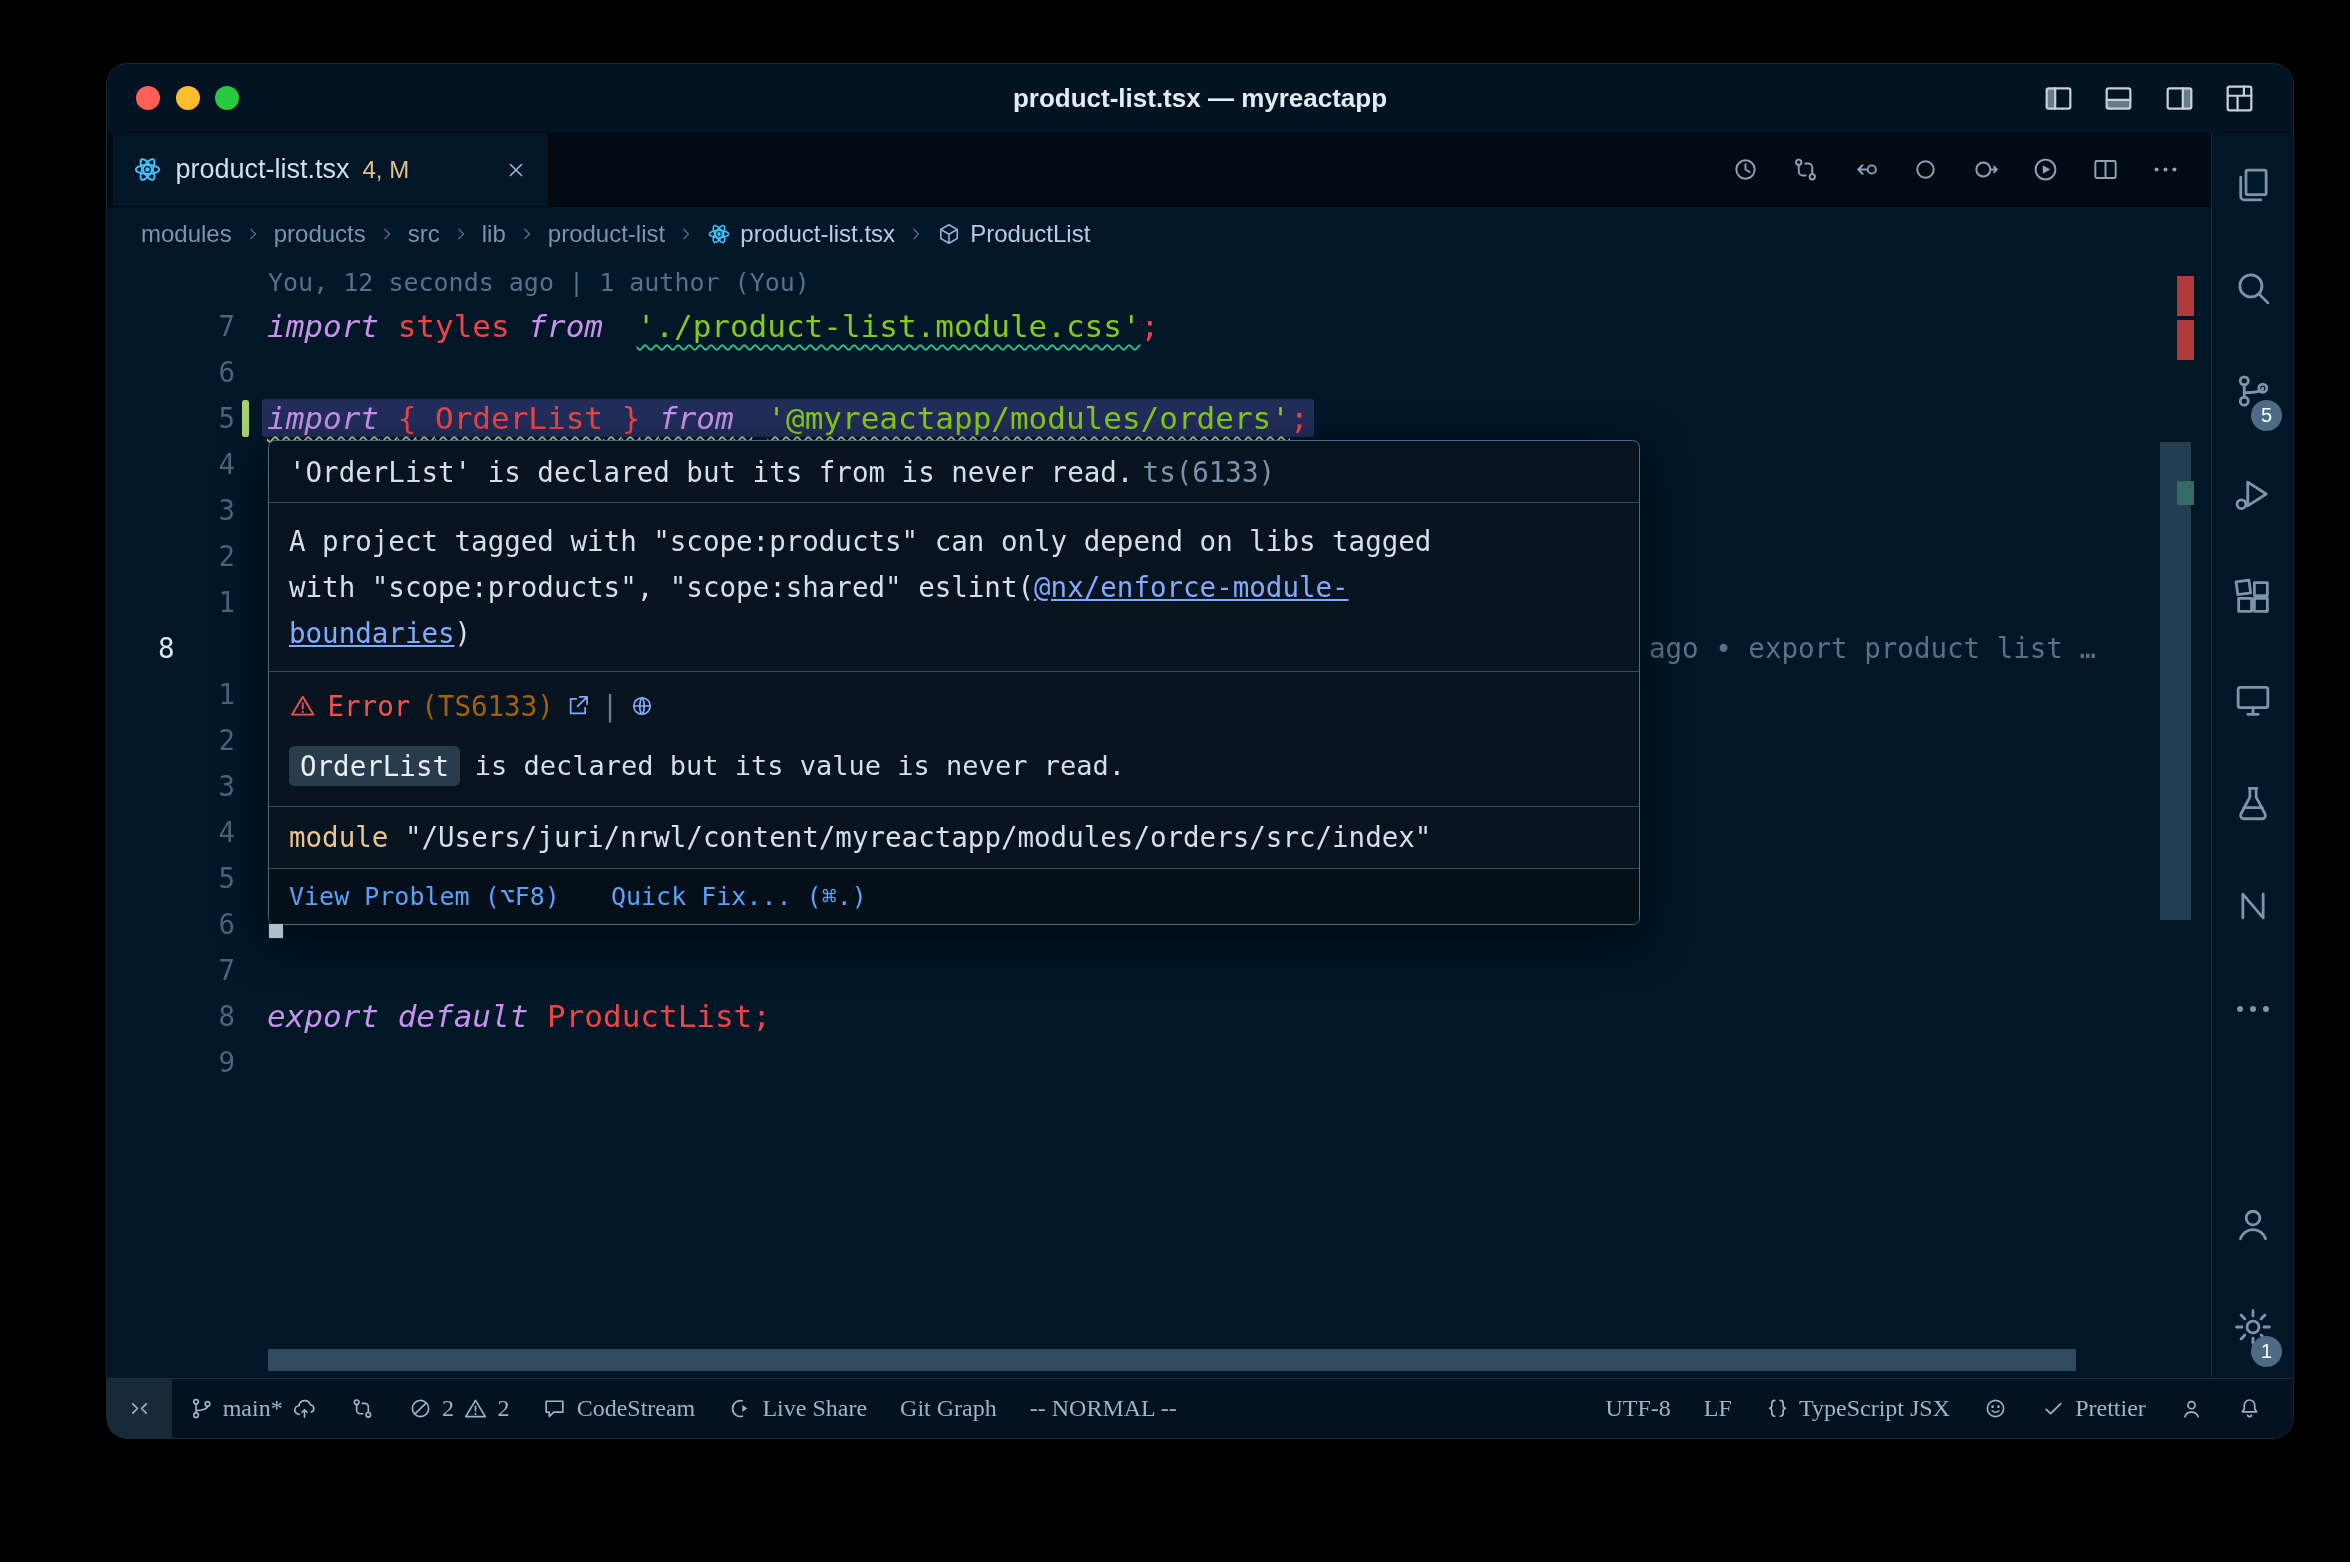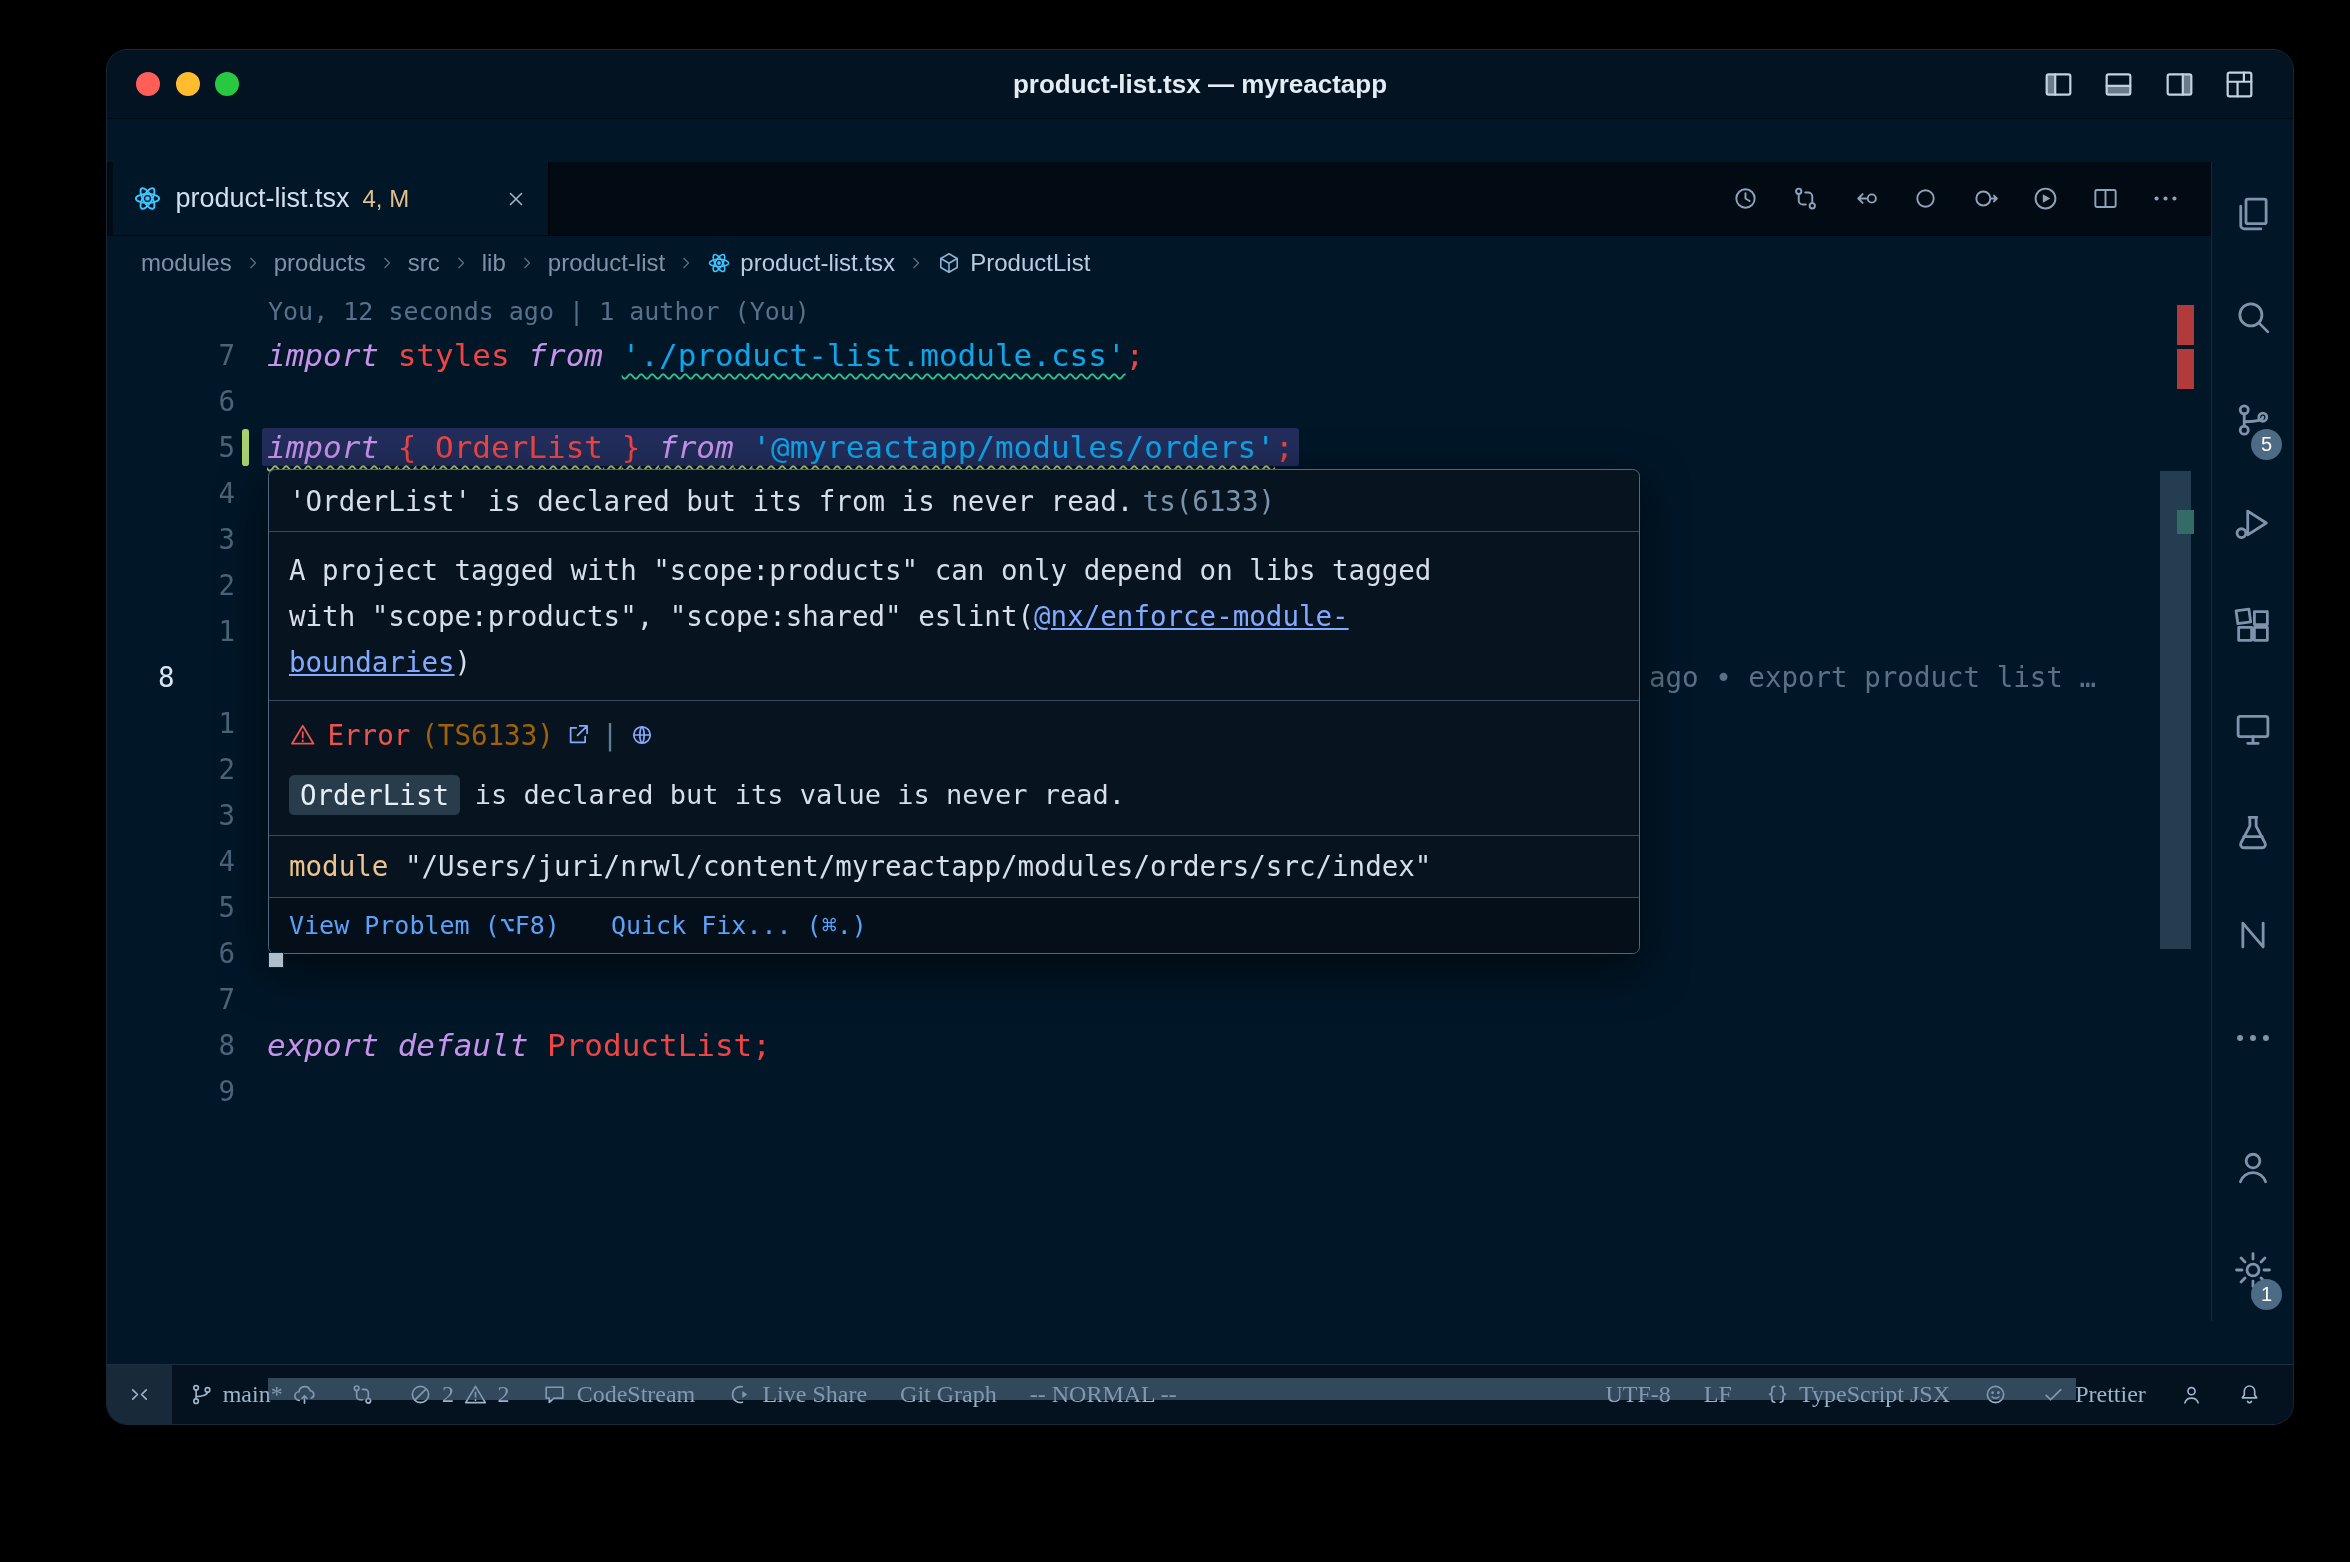--- a/index.html
+++ b/index.html
@@ -1,19 +1,19 @@
 <!DOCTYPE html>
 <html style="font-size:14.7px"><head>
 <meta charset="utf-8">
 <style>
   html,body{margin:0;padding:0;background:#000;width:2351px;height:1563px;overflow:hidden;
     font-family:"Liberation Sans","DejaVu Sans",sans-serif;}
-  .window{position:absolute;left:107px;top:50px;width:2186px;height:1374px;background:#011627;
+  .window{position:absolute;left:107px;top:64px;width:2186px;height:1374px;background:#011627;
     border-radius:20px;overflow:hidden;display:flex;flex-direction:column;
-    box-shadow:0 0 0 0.9px #1b2a3a,0 37px 110px rgba(0,0,0,.75);gap:43px;}
+    box-shadow:0 0 0 0.9px #1b2a3a,0 37px 110px rgba(0,0,0,.75);}
   
   .titlebar{height:68px;flex:none;position:relative;display:flex;align-items:center;justify-content:center;
     background:#041322;border-bottom:0.9px solid rgba(0,0,0,.45);}
   .tl{position:absolute;top:22px;width:24px;height:24px;border-radius:50%;}
   .tl-close{left:29px;background:#ff5f57;}
   .tl-min{left:69px;background:#febc2e;}
   .tl-zoom{left:108px;background:#28c840;}
   .title{font-size:26px;font-weight:600;color:#e3ecf5;}
   .tb-icons{position:absolute;right:37px;top:0;height:68px;display:flex;align-items:center;gap:27.5px;color:#c3d2e0;}
   .tb-ic .ic{font-size:33px;}
@@ -46,21 +46,21 @@
   .rows{position:absolute;left:0;right:0;top:42px;}
   .row{height:46px;display:flex;align-items:center;padding-left:51px;}
   .num{width:77px;flex:none;text-align:right;color:#4b6479;font-size:27.5px;}
   .row.current .num{text-align:left;color:#d7e6f4;}
   .gutter-gap{width:32px;flex:none;position:relative;height:100%;}
   .chg{position:absolute;left:7.3px;top:4.6px;width:6.4px;height:37px;background:#a7d071;border-radius:2.8px;}
   .codeline{white-space:pre;border-radius:2.8px;padding:0.9px 5.5px;margin:-0.9px -5.5px;}
   .row.hl .codeline{background:rgba(113,98,213,0.30);}
   .tk-kw{color:#c792ea;font-style:italic;}
   .tk-pln{color:#ef4444;}
-  .tk-str{color:#0ea5e9;}
+  .tk-str{color:#84cc16;margin-left:15px;}
   .und-g{text-decoration:underline wavy #2fbf8f 2.3px;text-underline-offset:7.3px;}
   .und-y{text-decoration:underline wavy #b0c96f 2.3px;text-underline-offset:7.3px;}
   .inline-blame{position:absolute;left:1542px;top:364px;height:46px;line-height:46px;font-size:27.5px;color:#5a7184;}
   
   .h-scroll{position:absolute;left:161px;top:1088px;width:1808px;height:22px;background:rgba(95,126,151,.5);}
   .v-scroll{position:absolute;left:2053px;top:181px;width:31px;height:478px;background:rgba(95,126,151,.38);}
   .mark{position:absolute;left:2070px;width:16.5px;}
   .mark-r1{top:14.7px;height:40px;background:#b33a3a;}
   .mark-r2{top:59px;height:40px;background:#b33a3a;}
   .mark-t{top:220px;height:24px;background:#356b66;}

